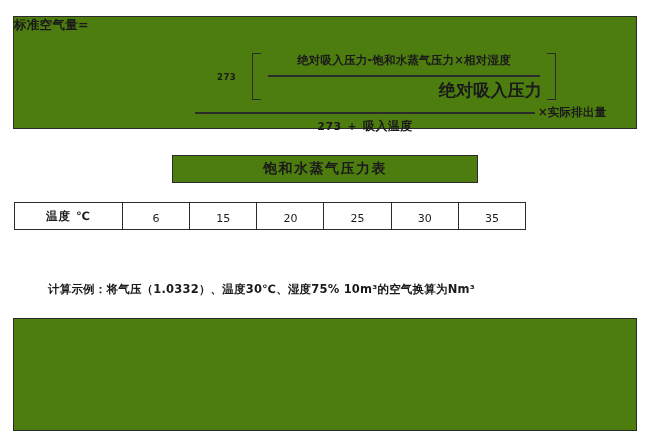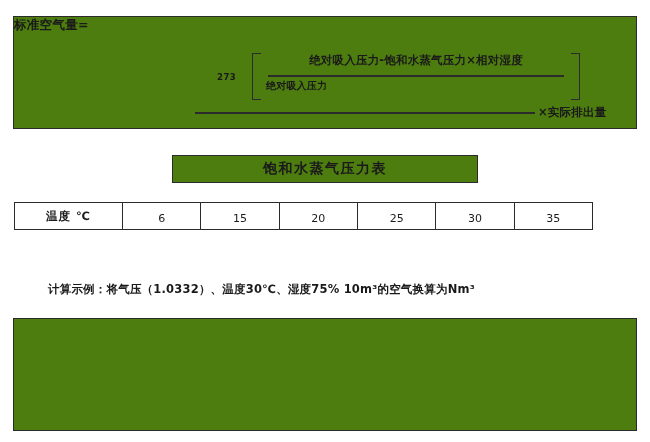--- a/index.html
+++ b/index.html
@@ -59,21 +59,21 @@
     font-size: 8.5px;
     font-weight: bold;
     letter-spacing: 0.5px;
   }
 
   
   #bracket-group {
     position: absolute;
     left: 238px;
     top: 36px;
-    width: 328px;
+    width: 304px;
     height: 47px;
   }
   .brk {
     position: absolute;
     top: 0;
     width: 9px;
     height: 100%;
     box-sizing: border-box;
     border-top: 1.6px solid #2b2b2b;
     border-bottom: 1.6px solid #2b2b2b;
@@ -102,22 +102,22 @@
     top: 22px;
     left: 2px;
     right: 2px;
     height: 2px;
     background: #2b2b2b;
   }
   #inner-den {
     position: absolute;
     top: 26px;
     left: 0; right: 0;
-    text-align: left;
-    font-size: 10px;
+    text-align: right;
+    font-size: 17px;
     font-weight: bold;
     letter-spacing: 0.2px;
   }
 
   
   #main-den {
     position: absolute;
     left: 181px;
     top: 101px;
     width: 340px;
@@ -152,21 +152,21 @@
     font-size: 14px;
     font-weight: bold;
     letter-spacing: 1.5px;
   }
 
   
   #pressure-table {
     position: absolute;
     left: 14px;
     top: 202px;
-    width: 579px;
+    width: 512px;
     border-collapse: collapse;
     table-layout: fixed;
   }
   #pressure-table td {
     border: 1.3px solid #2b2b2b;
     text-align: center;
     vertical-align: middle;
     padding: 0;
   }
   #pressure-table tr.hdr td { height: 26px; }
@@ -231,20 +231,25 @@
     <div class="brk right"></div>
     <div id="inner-frac">
       <div id="inner-num">绝对吸入压力-饱和水蒸气压力×相对湿度</div>
       <div id="inner-bar"></div>
       <div id="inner-den">绝对吸入压力</div>
     </div>
   </div>
 
   <div id="main-bar"></div>
 
+  <div id="main-den">
+    <span class="num">273</span>
+    <span>＋</span>
+    <span>吸入温度</span>
+  </div>
 
   <div id="right-mult">×实际排出量</div>
 </div>
 
 <div class="framed" id="title-box">
   <span id="title-text">饱和水蒸气压力表</span>
 </div>
 
 <table id="pressure-table">
   <tbody>

